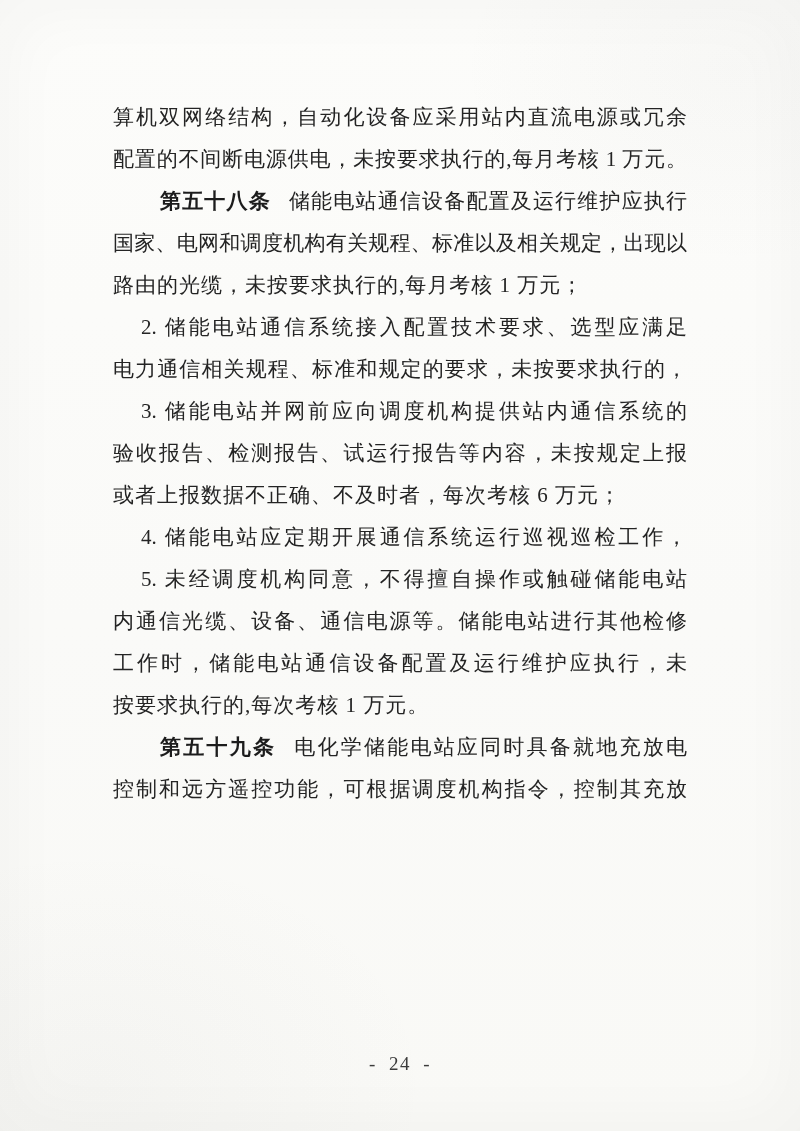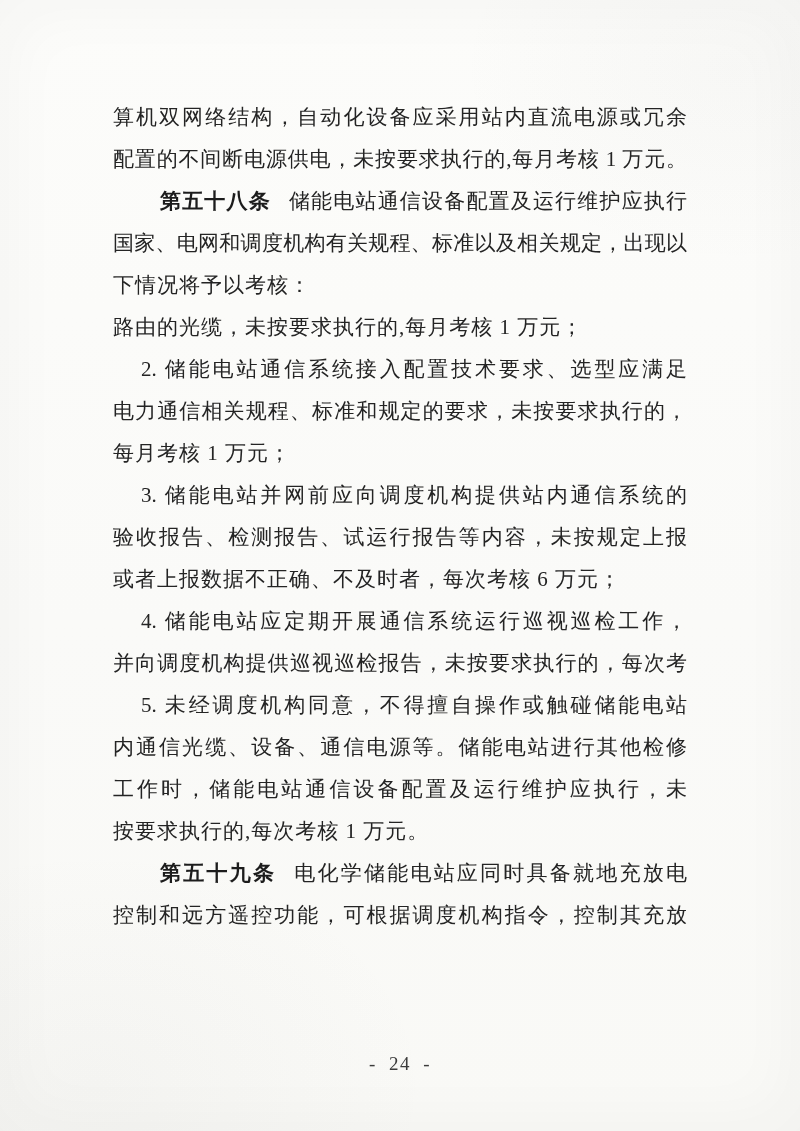--- a/index.html
+++ b/index.html
@@ -64,30 +64,27 @@
 </style>
 </head>
 <body>
 
 <div class="page">
   <main class="text-block">
       <div class="line fill"><span>算机双网络结构，自动化设备应采用站内直流电源或冗余</span></div>
       <div class="line fill"><span>配置的不间断电源供电，未按要求执行的,每月考核 1 万元。</span></div>
       <div class="line fill ind-para"><span class="art">第五十八条</span><span>储能电站通信设备配置及运行维护应执行</span></div>
       <div class="line fill"><span>国家、电网和调度机构有关规程、标准以及相关规定，出现以</span></div>
-      <div class="line"><span>下情况将予以考核：</span></div>
       <div class="line"><span>路由的光缆，未按要求执行的,每月考核 1 万元；</span></div>
       <div class="line fill ind-num"><span>2. 储能电站通信系统接入配置技术要求、选型应满足</span></div>
       <div class="line fill"><span>电力通信相关规程、标准和规定的要求，未按要求执行的，</span></div>
-      <div class="line"><span>每月考核 1 万元；</span></div>
       <div class="line fill ind-num"><span>3. 储能电站并网前应向调度机构提供站内通信系统的</span></div>
       <div class="line fill"><span>验收报告、检测报告、试运行报告等内容，未按规定上报</span></div>
       <div class="line"><span>或者上报数据不正确、不及时者，每次考核 6 万元；</span></div>
       <div class="line fill ind-num"><span>4. 储能电站应定期开展通信系统运行巡视巡检工作，</span></div>
-      <div class="line fill"><span>并向调度机构提供巡视巡检报告，未按要求执行的，每次考</span></div>
       <div class="line fill ind-num"><span>5. 未经调度机构同意，不得擅自操作或触碰储能电站</span></div>
       <div class="line fill"><span>内通信光缆、设备、通信电源等。储能电站进行其他检修</span></div>
       <div class="line fill"><span>工作时，储能电站通信设备配置及运行维护应执行，未</span></div>
       <div class="line"><span>按要求执行的,每次考核 1 万元。</span></div>
       <div class="line fill ind-para"><span class="art">第五十九条</span><span>电化学储能电站应同时具备就地充放电</span></div>
       <div class="line fill"><span>控制和远方遥控功能，可根据调度机构指令，控制其充放</span></div>
     </main>
   <div class="page-num">- 24 -</div>
 </div>
 

